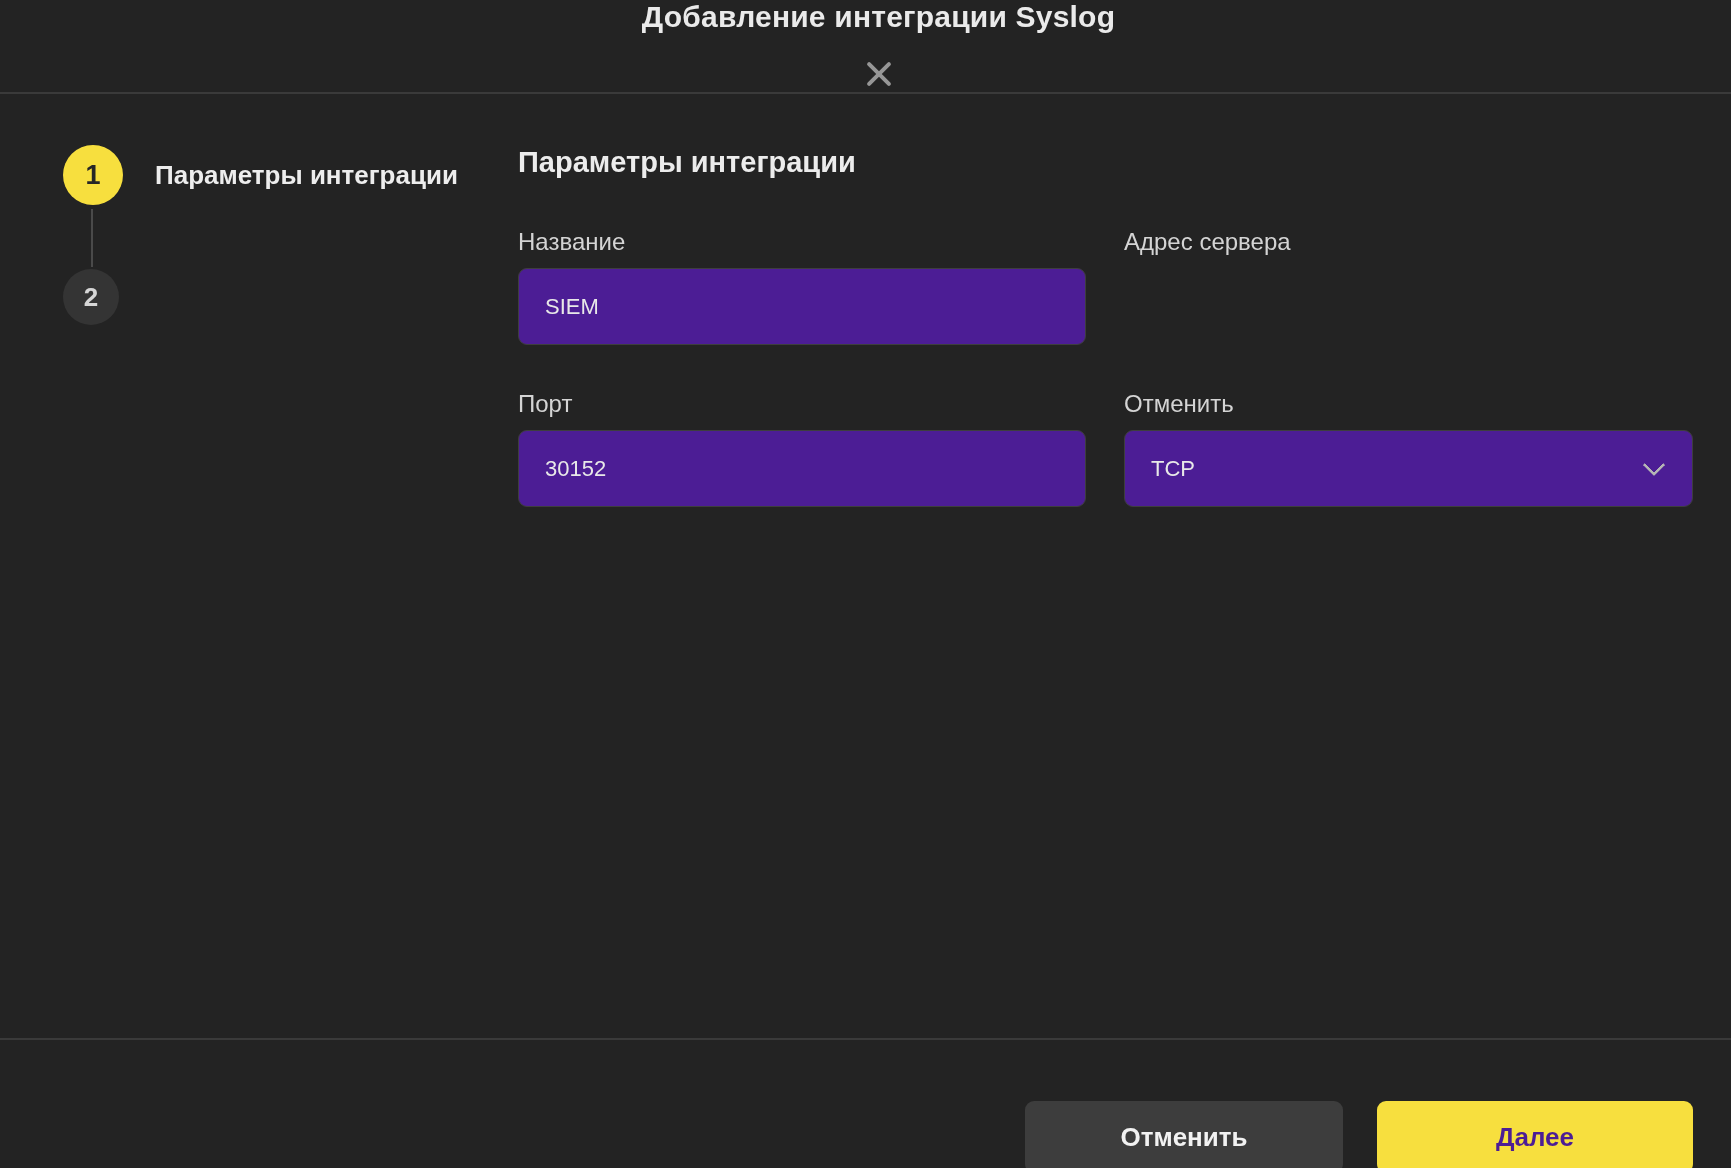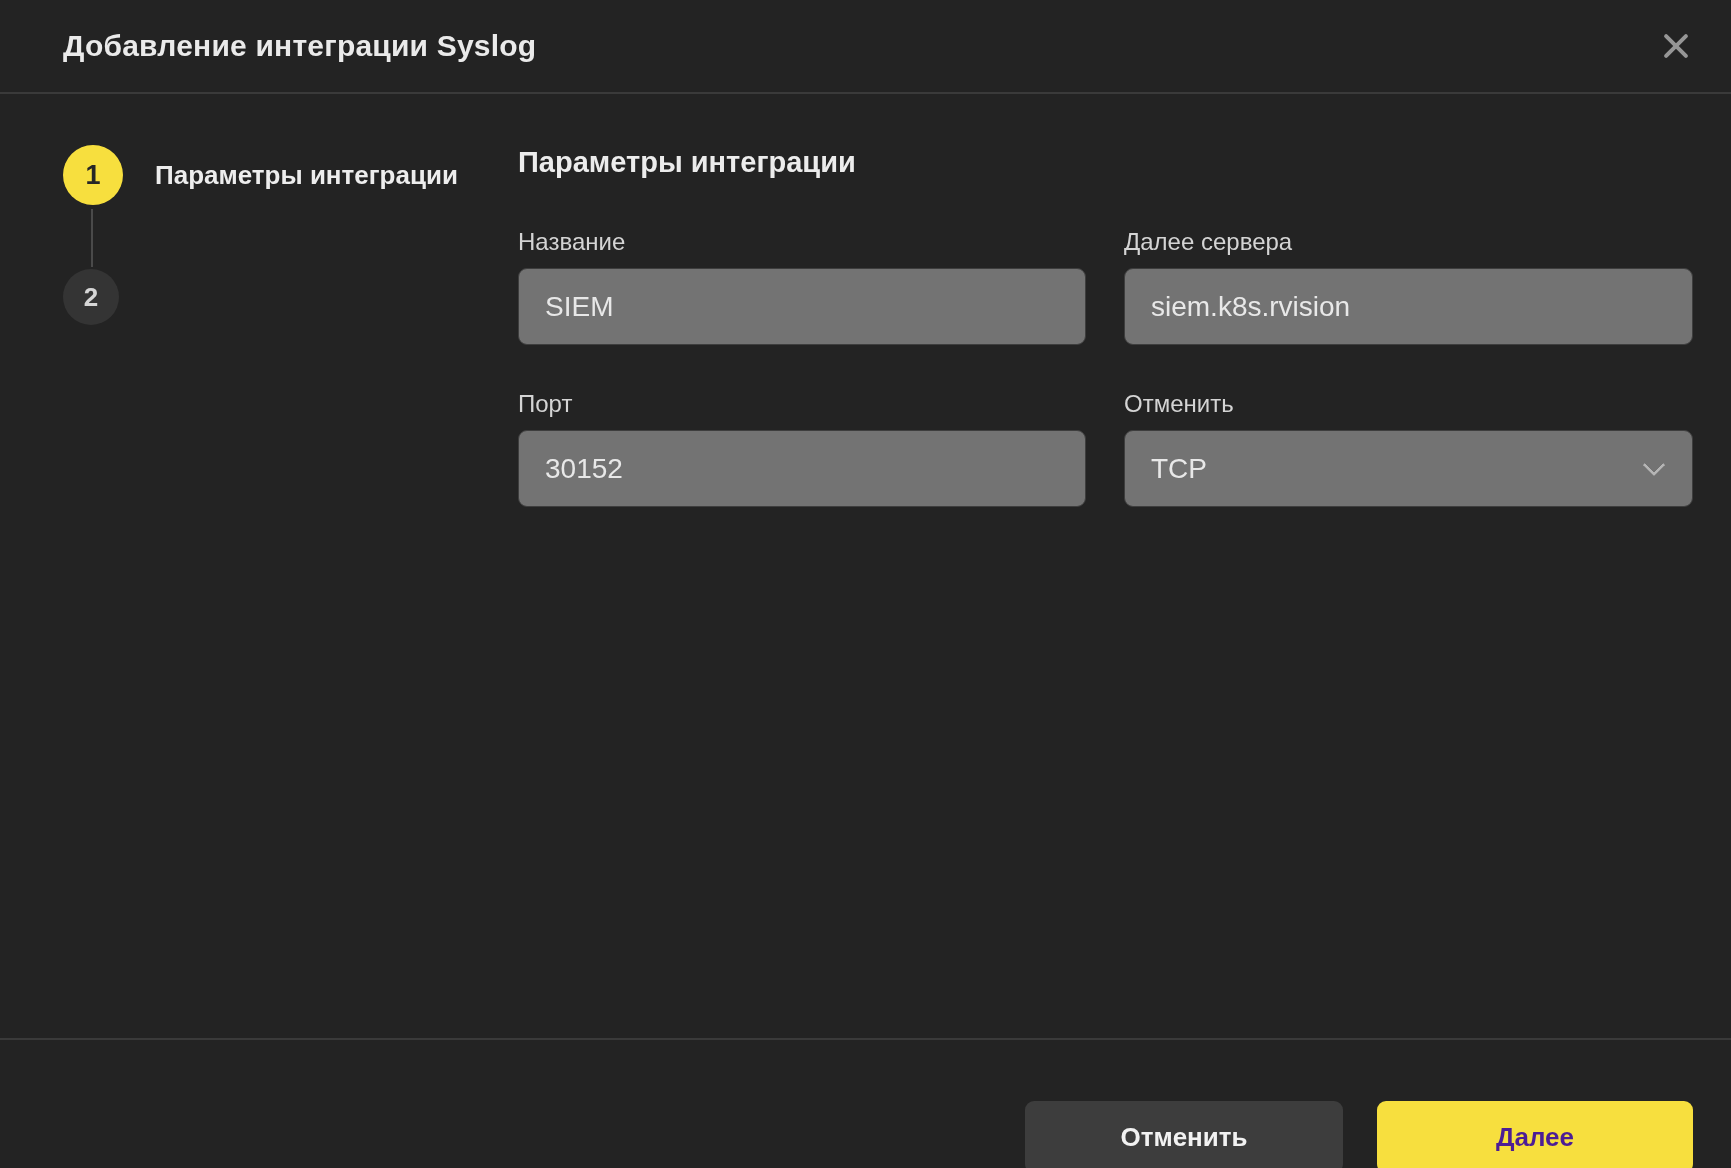--- a/index.html
+++ b/index.html
@@ -10,20 +10,21 @@
     overflow: hidden;
   }
   .dialog { position: relative; width: 1731px; height: 1168px; background: #232323; }
 
   
   .header {
     position: absolute; top: 0; left: 0; right: 0; height: 94px;
     border-bottom: 2px solid #3a3a3a;
     display: flex; align-items: center; justify-content: space-between;
     padding: 0 37px 0 63px;
+    flex-direction: column;
   }
   .title { font-size: 30px; font-weight: bold; color: #eaeaea; letter-spacing: 0.2px; }
   .close-btn {
     position: relative; width: 36px; height: 36px; cursor: pointer;
     background: none; border: none;
   }
   .close-btn::before, .close-btn::after {
     content: ""; position: absolute; left: 2px; top: 16px;
     width: 32px; height: 4px; border-radius: 2px; background: #969696;
   }
@@ -57,22 +58,22 @@
   .field { position: absolute; width: 569px; }
   .field.f-name     { left: 518px;  top: 228px; width: 568px; }
   .field.f-address  { left: 1124px; top: 228px; }
   .field.f-port     { left: 518px;  top: 390px; width: 568px; }
   .field.f-protocol { left: 1124px; top: 390px; }
   .field-label {
     display: block; font-size: 24px; color: #d4d4d4; margin-bottom: 12px; font-weight: 400;
   }
   .text-input, .select-box {
     width: 100%; height: 77px;
-    background: #737373; border: 1px solid #3e3e3e; border-radius: 9px;
-    color: #e8e8e8; font-size: 28px;
+    background: #4c1d95; border: 1px solid #3e3e3e; border-radius: 9px;
+    color: #e8e8e8; font-size: 22px;
     font-family: "Liberation Sans", "DejaVu Sans", sans-serif;
     padding: 0 26px; outline: none;
   }
   .select-box {
     display: flex; align-items: center; justify-content: space-between; cursor: pointer;
   }
   .chevron-down {
     width: 16px; height: 16px; margin-top: -8px; margin-right: 4px;
     border-right: 3px solid #b5b5b5; border-bottom: 3px solid #b5b5b5;
     transform: rotate(45deg); border-radius: 1px; flex: 0 0 auto;
@@ -113,22 +114,21 @@
   </div>
 
   <div class="form-heading">Параметры интеграции</div>
 
   <div class="field f-name">
     <label class="field-label">Название</label>
     <input class="text-input" type="text" value="SIEM" style="">
   </div>
 
   <div class="field f-address">
-    <label class="field-label">Далее сервера</label>
-    <input class="text-input" type="text" value="siem.k8s.rvision" style="">
+    <label class="field-label">Адрес сервера</label>
   </div>
 
   <div class="field f-port">
     <label class="field-label">Порт</label>
     <input class="text-input" type="text" value="30152" style="">
   </div>
 
   <div class="field f-protocol">
     <label class="field-label">Отменить</label>
     <div class="select-box">

